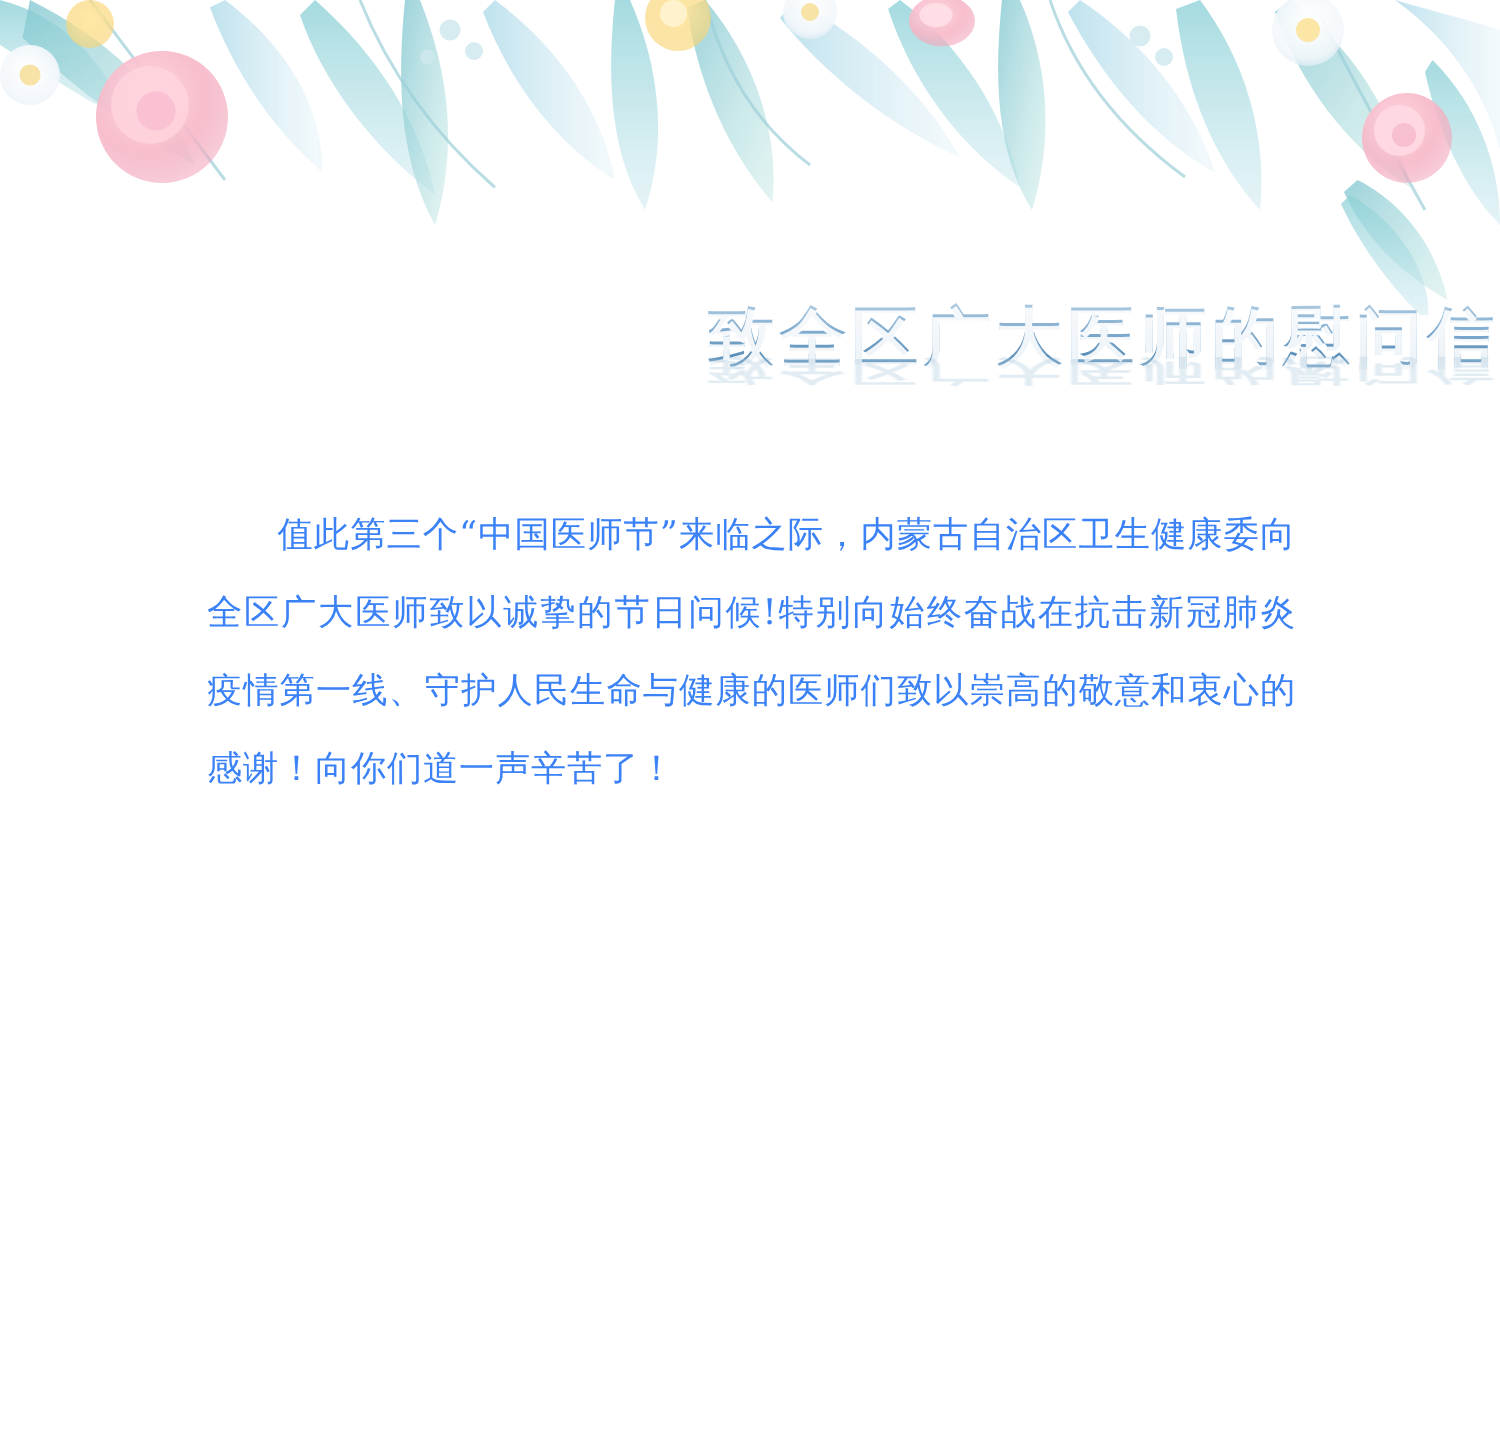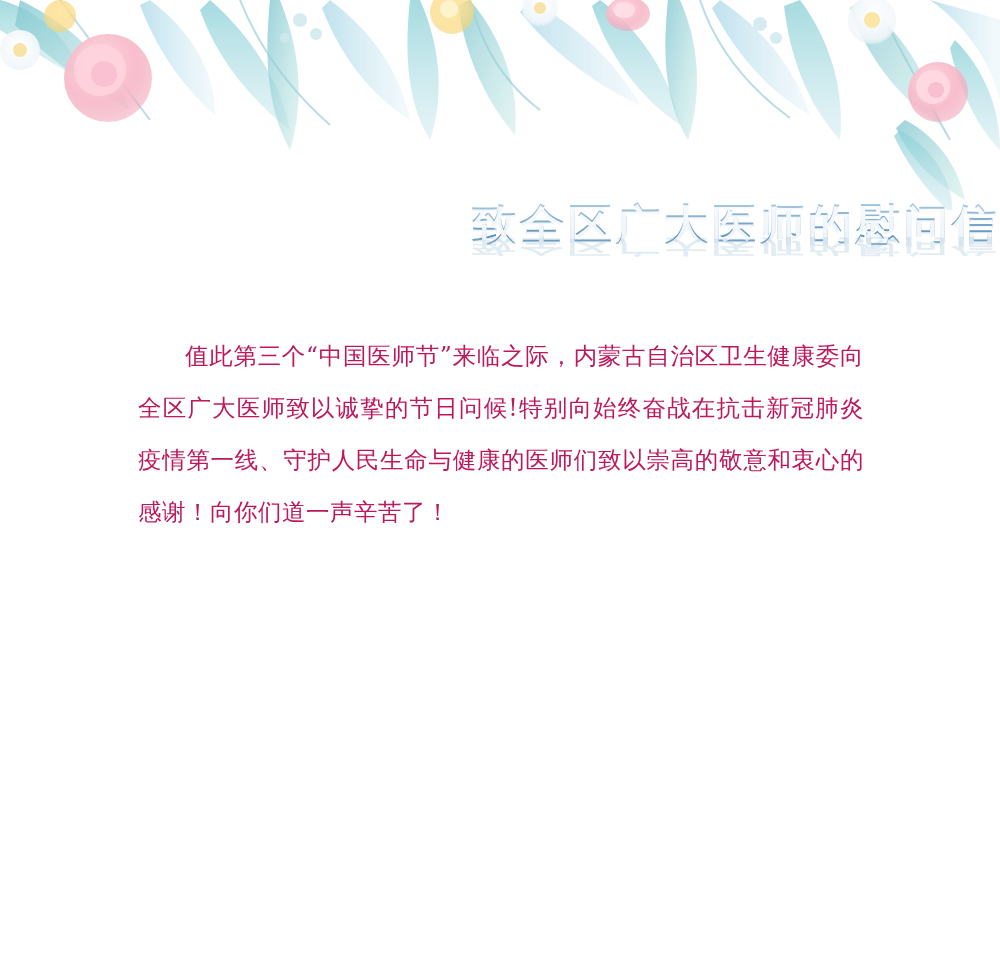--- a/index.html
+++ b/index.html
@@ -66,21 +66,21 @@
   .letter-body {
     position: absolute;
     top: 330px;
     left: 138px;
     width: 726px;
   }
   .para {
     font-family: "DejaVu Serif", serif;
     font-size: 23.5px;
     line-height: 52px;
-    color: #be185d;
+    color: #3b82f6;
     text-indent: 2em;
     text-align: justify;
     text-justify: inter-ideograph;
     margin: 0 0 0 0;
     letter-spacing: 0.5px;
   }
 </style>
 </head>
 <body>
 

